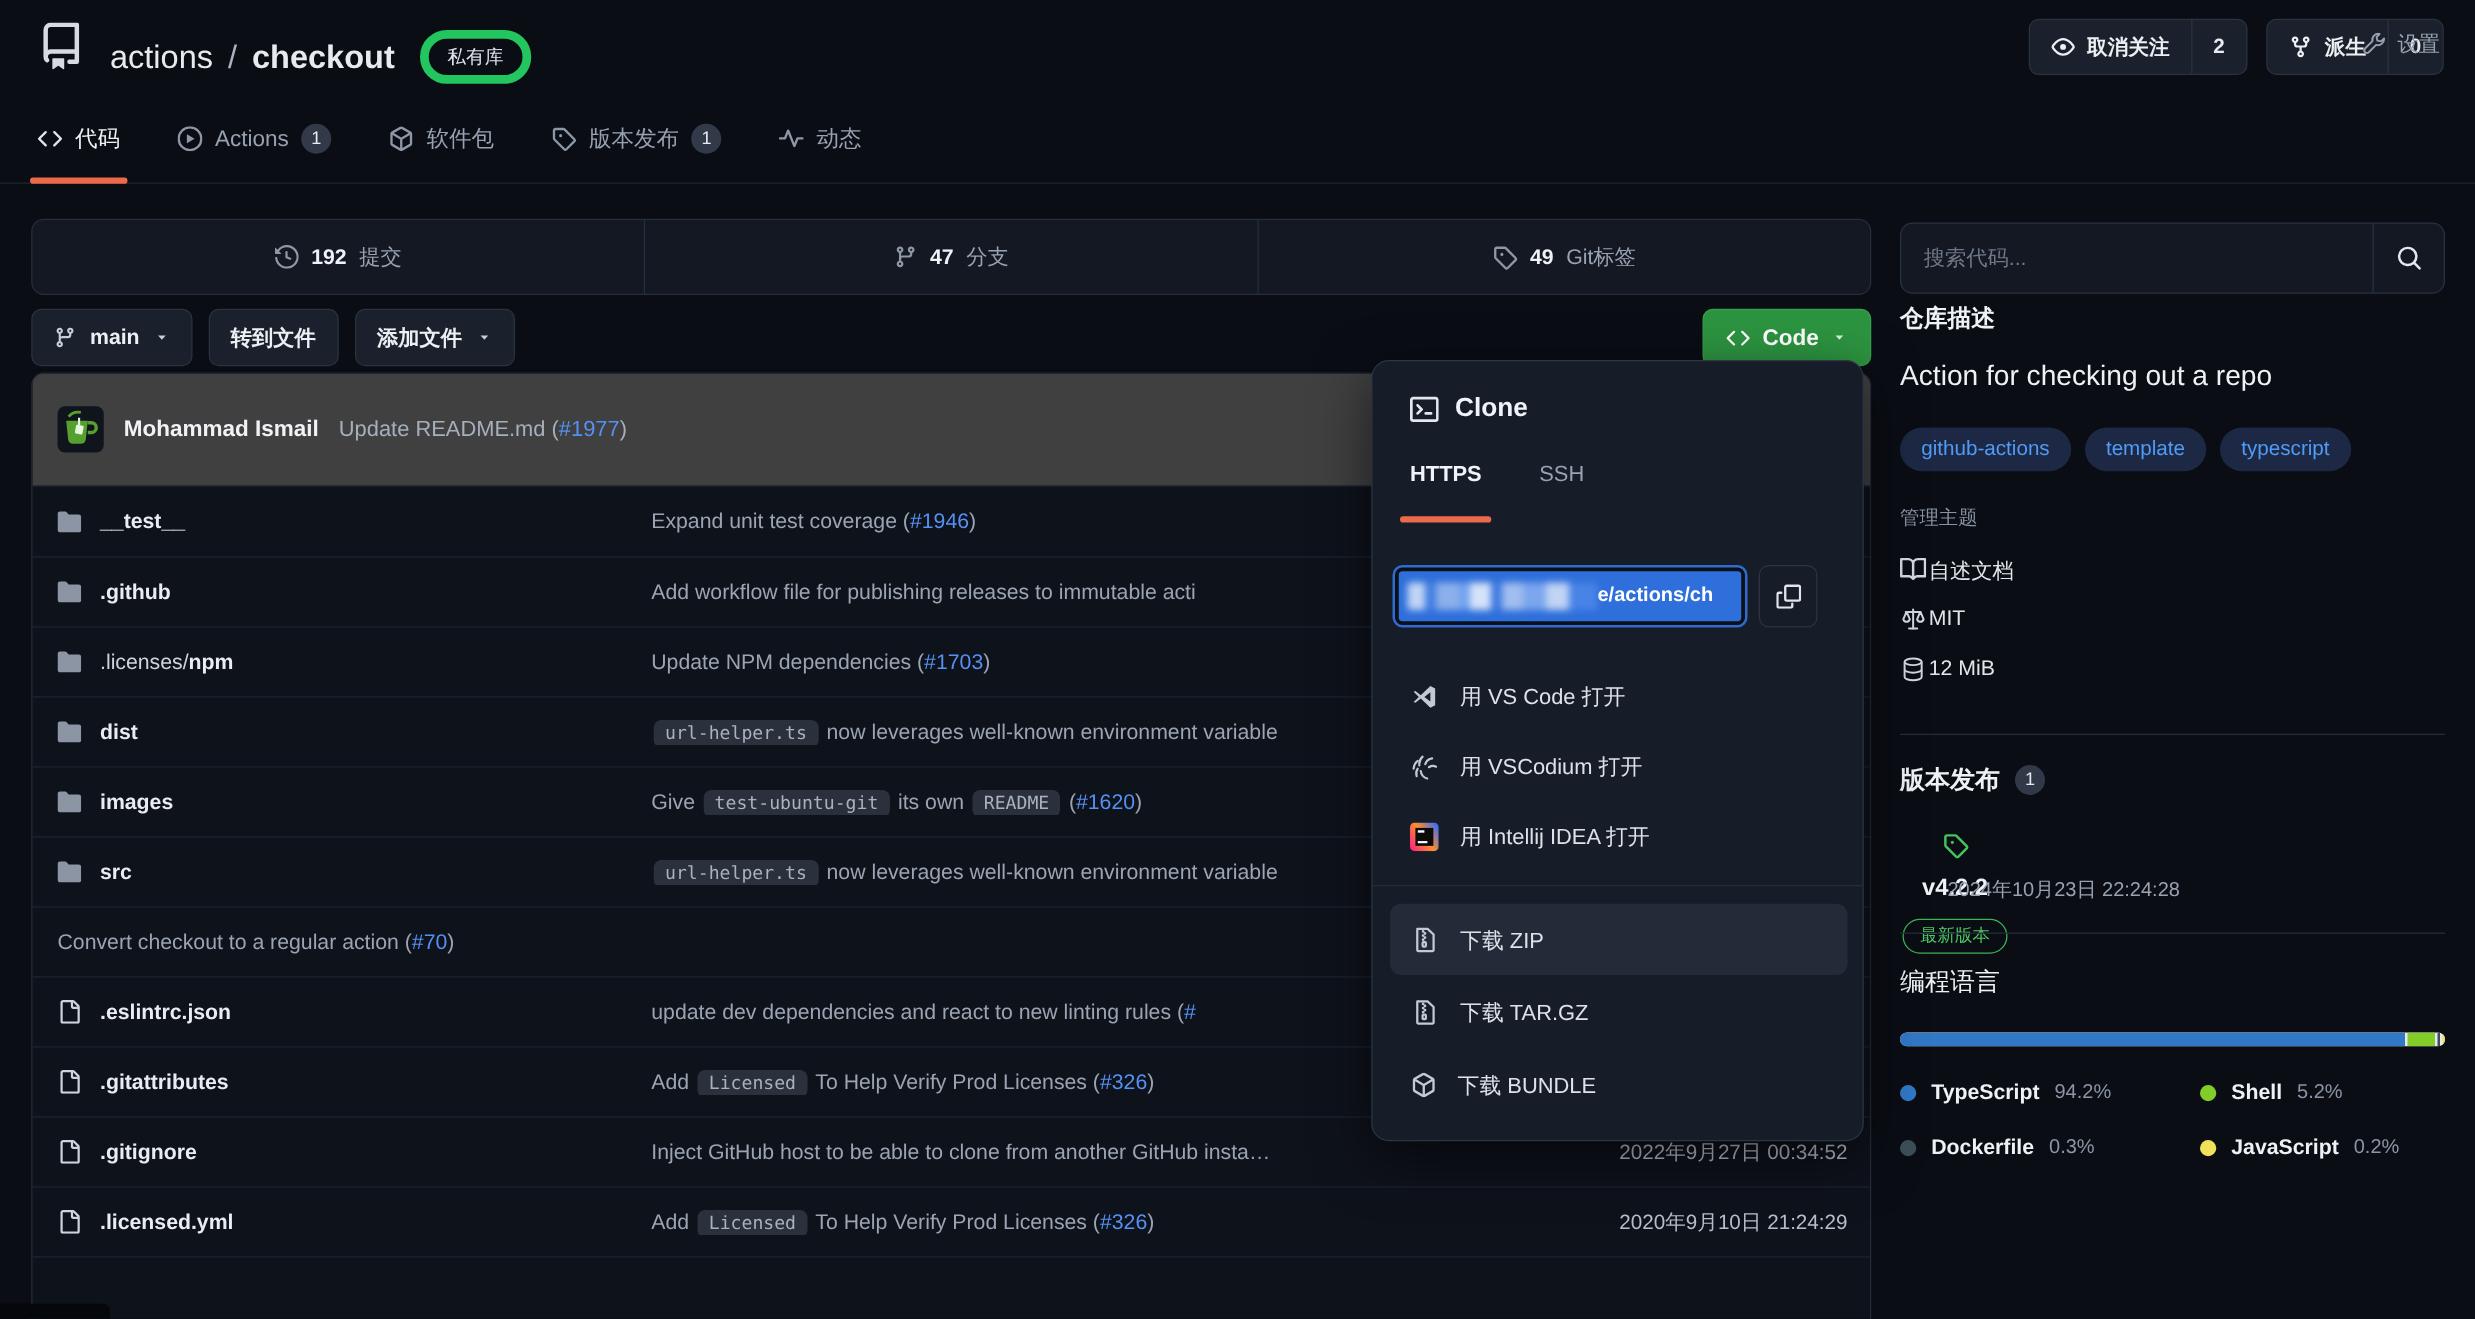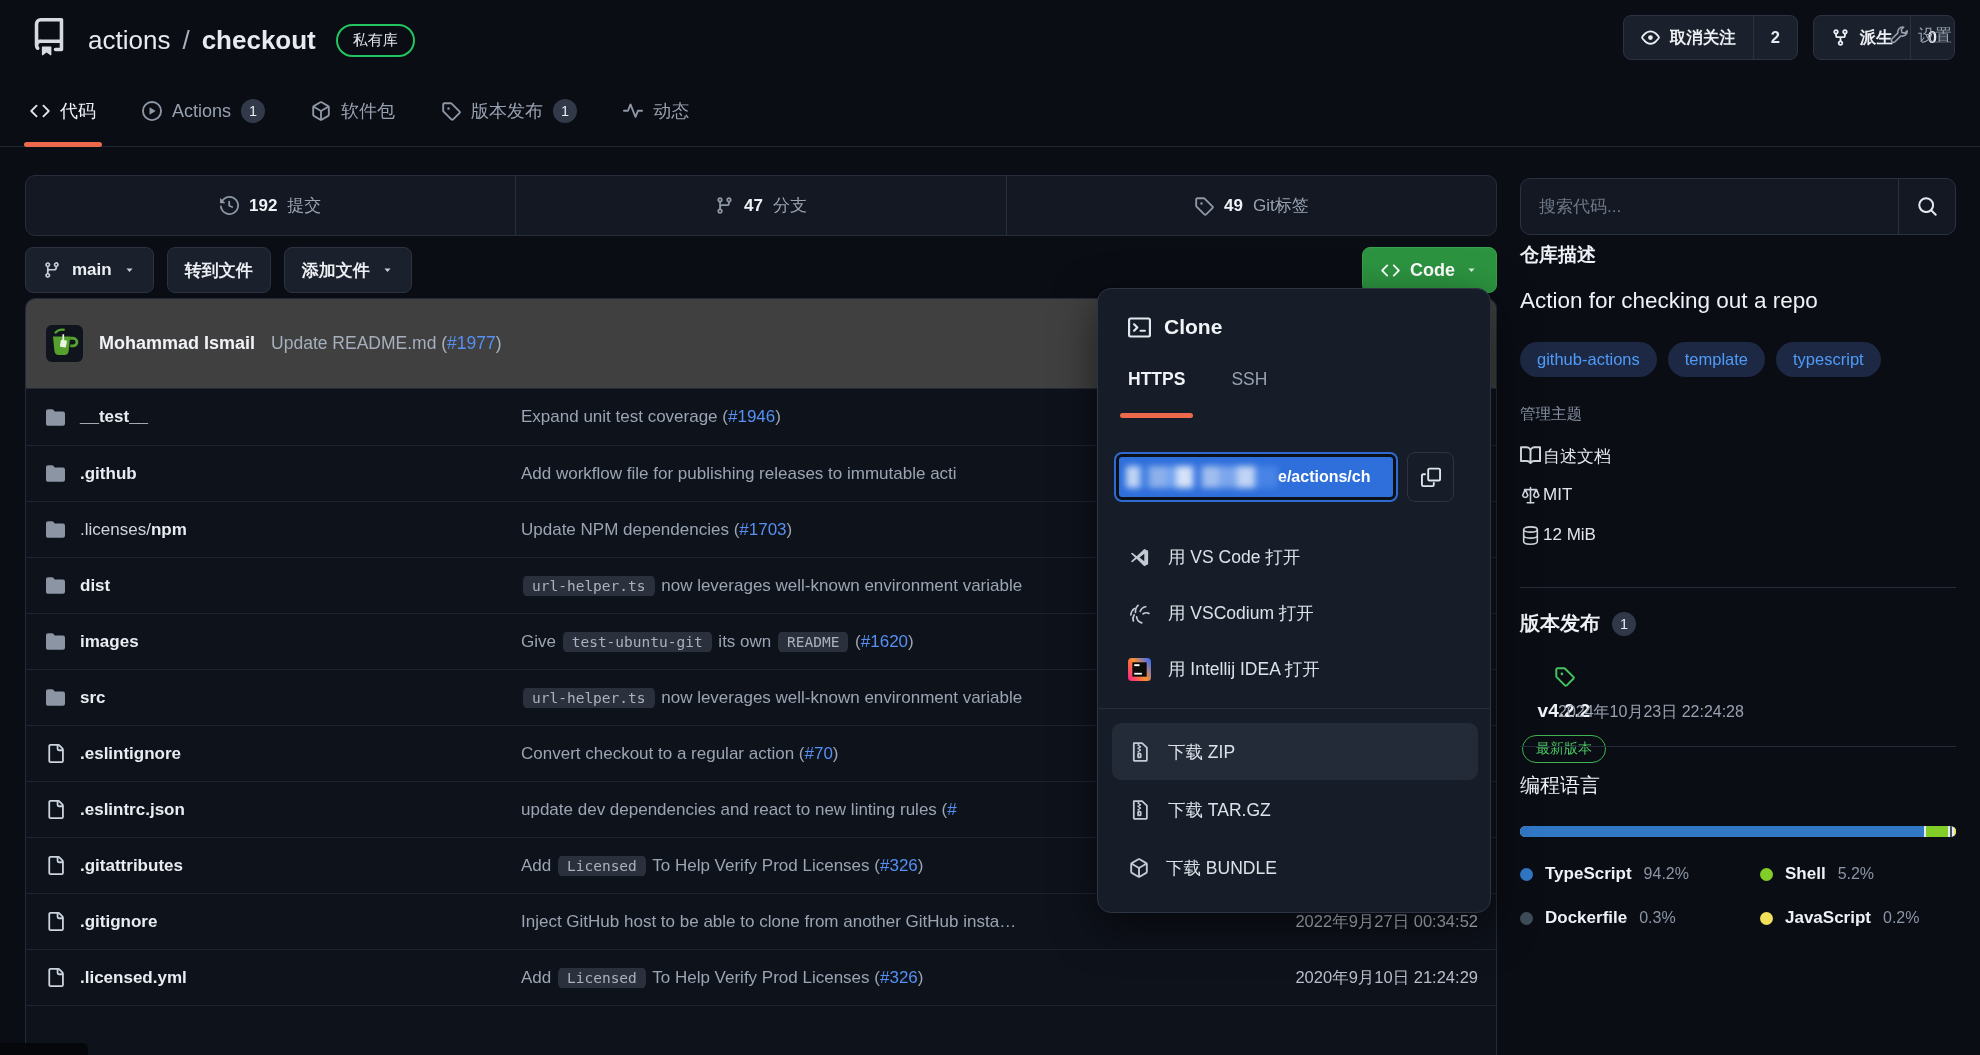--- a/index.html
+++ b/index.html
@@ -14,21 +14,21 @@
   svg{display:block;}
   .ico{flex:none;display:inline-flex;align-items:center;justify-content:center;}
 
   
   .app-header{position:absolute;left:0;top:0;width:100%;height:76px;}
   .repo-ico{position:absolute;left:30px;top:18px;color:#d6dbe2;}
   .repo-title{position:absolute;left:88px;top:24px;font-size:26px;display:flex;align-items:center;gap:12px;}
   .repo-title .owner{color:#e7eaef;}
   .repo-title .sep{color:#aab2c0;}
   .repo-title .rname{font-weight:700;}
-  .vis-badge{border:2px solid #22c55e;border-radius:999px;padding:5px 15px;font-size:15px;color:#dfe3ea;margin-left:8px;}
+  .vis-badge{border:7px solid #22c55e;border-radius:999px;padding:5px 15px;font-size:15px;color:#dfe3ea;margin-left:8px;}
   .hdr-actions{position:absolute;right:25px;top:15px;display:flex;gap:15px;}
   .split-btn{display:flex;align-items:stretch;background:var(--btn);border:1px solid #2b3240;border-radius:8px;height:45px;overflow:hidden;}
   .split-btn .lbl{display:flex;align-items:center;gap:10px;padding:0 17px;font-size:16.5px;font-weight:600;color:#eceff3;}
   .split-btn .cnt{display:flex;align-items:center;padding:0 17px;border-left:1px solid #2b3240;font-size:16.5px;font-weight:600;}
 
   
   .tab-bar{position:absolute;top:76px;left:0;right:0;height:71px;border-bottom:1px solid var(--border-soft);display:flex;align-items:stretch;gap:46px;padding-left:30px;}
   .tab{position:relative;display:flex;align-items:center;gap:10px;font-size:18px;color:#98a1b0;cursor:default;}
   .tab .ico{color:#8d97a6;}
   .tab.active{color:#eef1f5;font-weight:400;}
@@ -376,28 +376,20 @@
             <svg width="19" height="19" viewBox="0 0 16 16" fill="currentColor">
               <path d="M1.75 1A1.75 1.75 0 0 0 0 2.75v10.5C0 14.216.784 15 1.75 15h12.5A1.75 1.75 0 0 0 16 13.25v-8.5A1.75 1.75 0 0 0 14.25 3H7.5a.25.25 0 0 1-.2-.1l-.9-1.2C6.07 1.26 5.55 1 5 1H1.75Z"></path>
             </svg>
           </span>
           <span class="fname">src</span>
         </div>
         <div class="col-msg"><span class="code-chip">url-helper.ts</span><span> now leverages well-known environment variable</span></div>
         <div class="col-date"></div>
       </div>
       <div class="frow">
-        <div class="col-name">
-          <span class="ico file-ic">
-            <svg width="19" height="19" viewBox="0 0 16 16" fill="currentColor">
-              <path d="M2 1.75C2 .784 2.784 0 3.75 0h6.586c.464 0 .909.184 1.237.513l2.914 2.914c.329.328.513.773.513 1.237v9.586A1.75 1.75 0 0 1 13.25 16h-9.5A1.75 1.75 0 0 1 2 14.25Zm1.75-.25a.25.25 0 0 0-.25.25v12.5c0 .138.112.25.25.25h9.5a.25.25 0 0 0 .25-.25V6h-2.75A1.75 1.75 0 0 1 9 4.25V1.5Zm6.75.062V4.25c0 .138.112.25.25.25h2.688l-.011-.013-2.914-2.914Z"></path>
-            </svg>
-          </span>
-          <span class="fname">.eslintignore</span>
-        </div>
         <div class="col-msg"><span>Convert checkout to a regular action (</span><span class="msg-link">#70</span><span>)</span></div>
         <div class="col-date"></div>
       </div>
       <div class="frow">
         <div class="col-name">
           <span class="ico file-ic">
             <svg width="19" height="19" viewBox="0 0 16 16" fill="currentColor">
               <path d="M2 1.75C2 .784 2.784 0 3.75 0h6.586c.464 0 .909.184 1.237.513l2.914 2.914c.329.328.513.773.513 1.237v9.586A1.75 1.75 0 0 1 13.25 16h-9.5A1.75 1.75 0 0 1 2 14.25Zm1.75-.25a.25.25 0 0 0-.25.25v12.5c0 .138.112.25.25.25h9.5a.25.25 0 0 0 .25-.25V6h-2.75A1.75 1.75 0 0 1 9 4.25V1.5Zm6.75.062V4.25c0 .138.112.25.25.25h2.688l-.011-.013-2.914-2.914Z"></path>
             </svg>
           </span>

